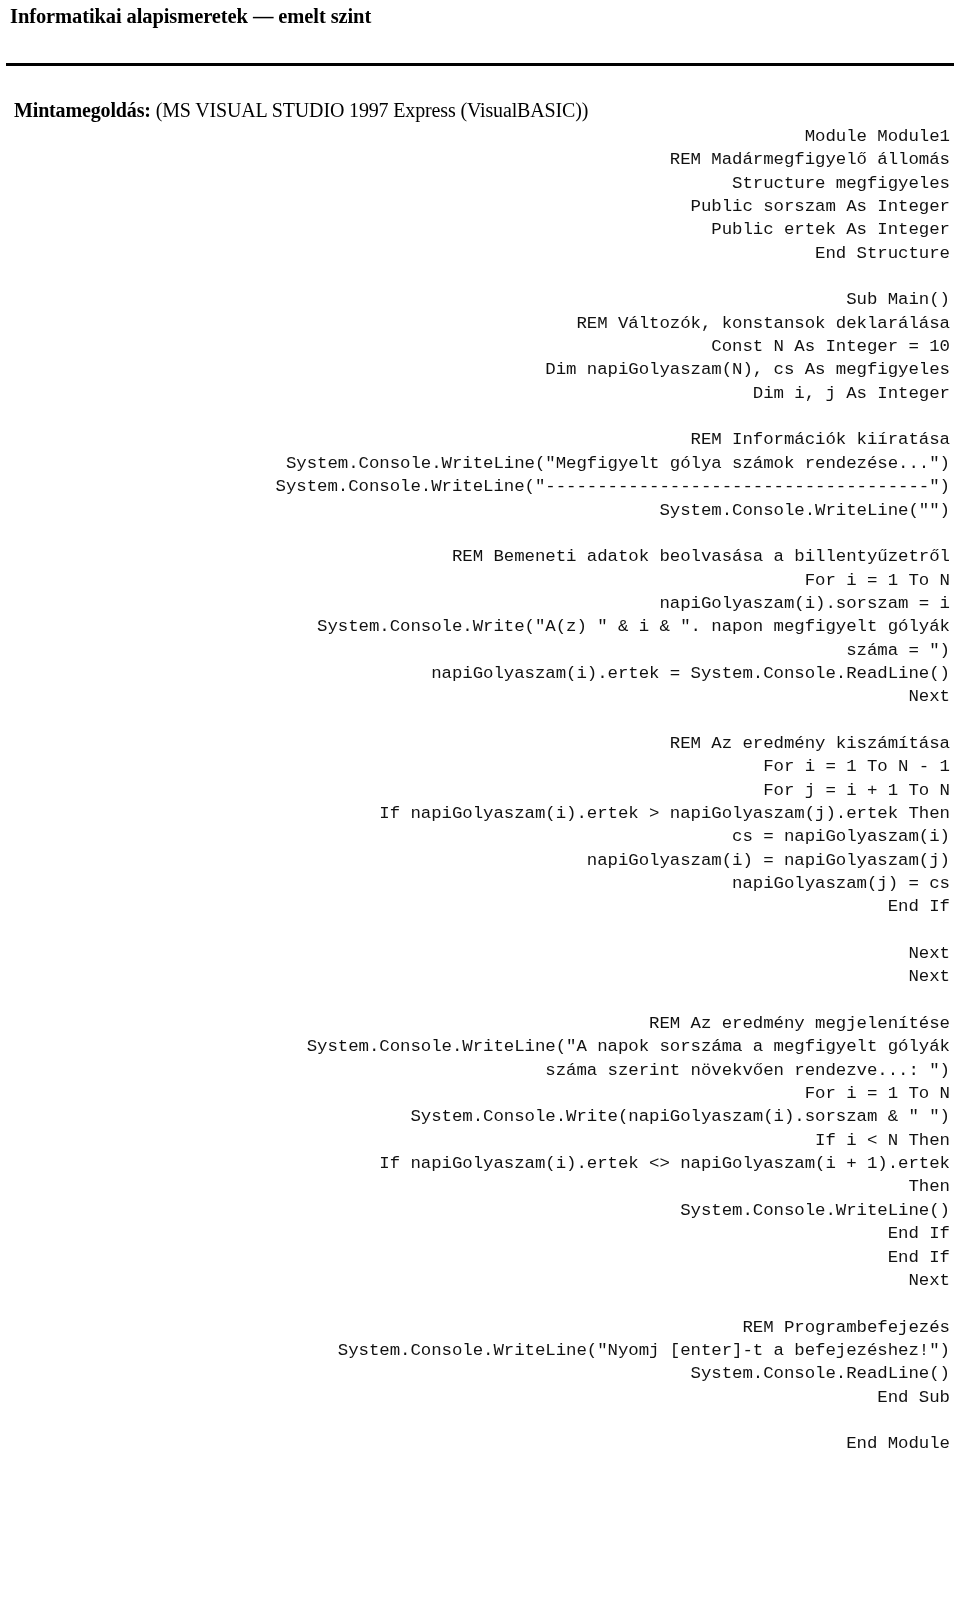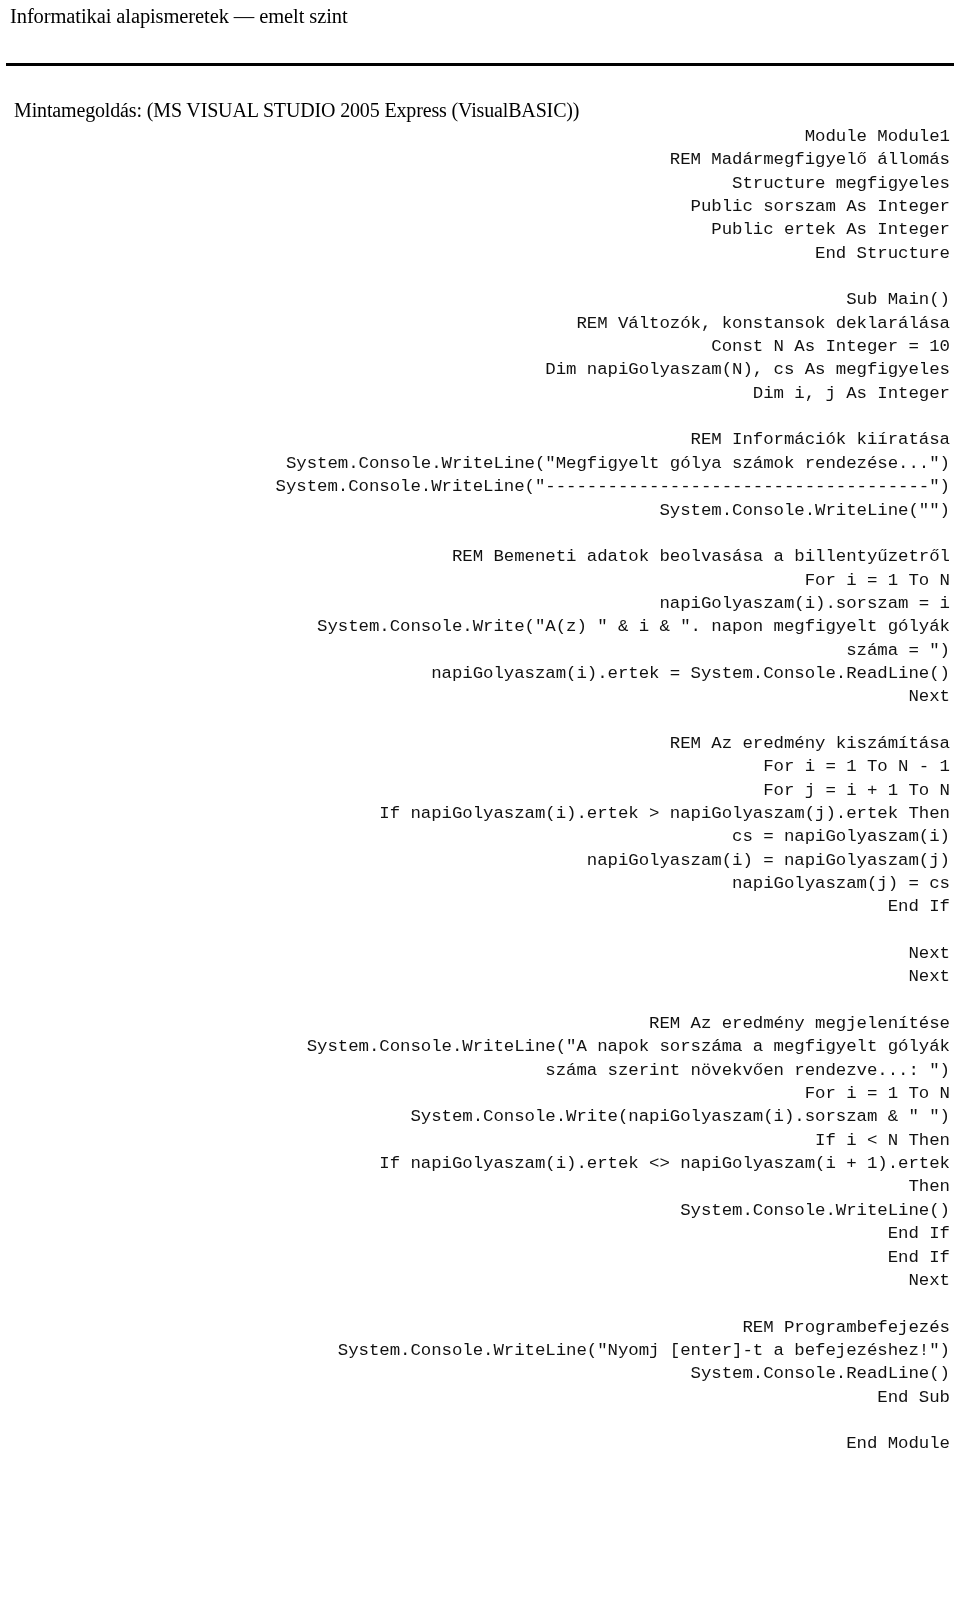--- a/index.html
+++ b/index.html
@@ -33,21 +33,21 @@
     top: 2px;
     height: 30px;
     display: flex;
     justify-content: space-between;
     align-items: flex-start;
     font-size: 20.5px;
     line-height: 28px;
     letter-spacing: -0.1px;
     white-space: nowrap;
   }
-  .run-head .left  { text-align: left; }
+  .run-head .left  { text-align: left; font-weight: bold; }
   .run-head .right { text-align: right; }
 
   .head-rule {
     position: absolute;
     left: 6px;
     right: 6px;
     top: 63px;
     height: 0;
     border-top: 3px solid #000;
   }
@@ -60,21 +60,21 @@
     top: 96px;
   }
 
   .soln-title {
     font-size: 20px;
     line-height: 28px;
     white-space: nowrap;
     margin: 0 0 1px 0;
     letter-spacing: -0.15px;
   }
-  .soln-title .b { font-weight: normal; }
+  .soln-title .b { font-weight: bold; }
 
   
   .code {
     font-family: "Liberation Mono", "DejaVu Sans Mono", monospace;
     font-size: 17.4px;
     line-height: 23.35px;
     white-space: pre;
     letter-spacing: -0.06px;
     margin: 0;
     padding: 0;
@@ -103,20 +103,20 @@
 <div class="page">
 
   <div class="run-head">
     <span class="left">Informatikai alapismeretek — emelt szint</span>
   </div>
 
   <div class="head-rule"></div>
 
   <div class="content">
 
-    <p class="soln-title"><span class="b">Mintamegoldás:</span><span> (MS VISUAL STUDIO 2005 Express (VisualBASIC))</span></p>
+    <p class="soln-title"><span class="b">Mintamegoldás:</span><span> (MS VISUAL STUDIO 1997 Express (VisualBASIC))</span></p>
 
     <div class="code"><span class="ln">Module Module1</span><span class="ln">    REM Madármegfigyelő állomás</span><span class="ln">    Structure megfigyeles</span><span class="ln">        Public sorszam As Integer</span><span class="ln">        Public ertek As Integer</span><span class="ln">    End Structure</span><span class="ln">&nbsp;</span><span class="ln">    Sub Main()</span><span class="ln">        REM Változók, konstansok deklarálása</span><span class="ln">        Const N As Integer = 10</span><span class="ln">        Dim napiGolyaszam(N), cs As megfigyeles</span><span class="ln">        Dim i, j As Integer</span><span class="ln">&nbsp;</span><span class="ln">        REM Információk kiíratása</span><span class="ln">        System.Console.WriteLine("Megfigyelt gólya számok rendezése...")</span><span class="ln">        System.Console.WriteLine("-------------------------------------")</span><span class="ln">        System.Console.WriteLine("")</span><span class="ln">&nbsp;</span><span class="ln">        REM Bemeneti adatok beolvasása a billentyűzetről</span><span class="ln">        For i = 1 To N</span><span class="ln">            napiGolyaszam(i).sorszam = i</span><span class="ln">            System.Console.Write("A(z) " &amp; i &amp; ". napon megfigyelt gólyák</span><span class="ln">száma = ")</span><span class="ln">            napiGolyaszam(i).ertek = System.Console.ReadLine()</span><span class="ln">        Next</span><span class="ln">&nbsp;</span><span class="ln">        REM Az eredmény kiszámítása</span><span class="ln">        For i = 1 To N - 1</span><span class="ln">            For j = i + 1 To N</span><span class="ln">                If napiGolyaszam(i).ertek &gt; napiGolyaszam(j).ertek Then</span><span class="ln">                    cs = napiGolyaszam(i)</span><span class="ln">                    napiGolyaszam(i) = napiGolyaszam(j)</span><span class="ln">                    napiGolyaszam(j) = cs</span><span class="ln">                End If</span><span class="ln">&nbsp;</span><span class="ln">            Next</span><span class="ln">        Next</span><span class="ln">&nbsp;</span><span class="ln">        REM Az eredmény megjelenítése</span><span class="ln">        System.Console.WriteLine("A napok sorszáma a megfigyelt gólyák</span><span class="ln">száma szerint növekvően rendezve...: ")</span><span class="ln">        For i = 1 To N</span><span class="ln">            System.Console.Write(napiGolyaszam(i).sorszam &amp; " ")</span><span class="ln">            If i &lt; N Then</span><span class="ln">                If napiGolyaszam(i).ertek &lt;&gt; napiGolyaszam(i + 1).ertek</span><span class="ln">Then</span><span class="ln">                    System.Console.WriteLine()</span><span class="ln">                End If</span><span class="ln">            End If</span><span class="ln">        Next</span><span class="ln">&nbsp;</span><span class="ln">        REM Programbefejezés</span><span class="ln">        System.Console.WriteLine("Nyomj [enter]-t a befejezéshez!")</span><span class="ln">        System.Console.ReadLine()</span><span class="ln">    End Sub</span><span class="ln">&nbsp;</span><span class="ln">End Module</span></div>
 
   </div>
 
 
 </div>
 
 </body></html>

